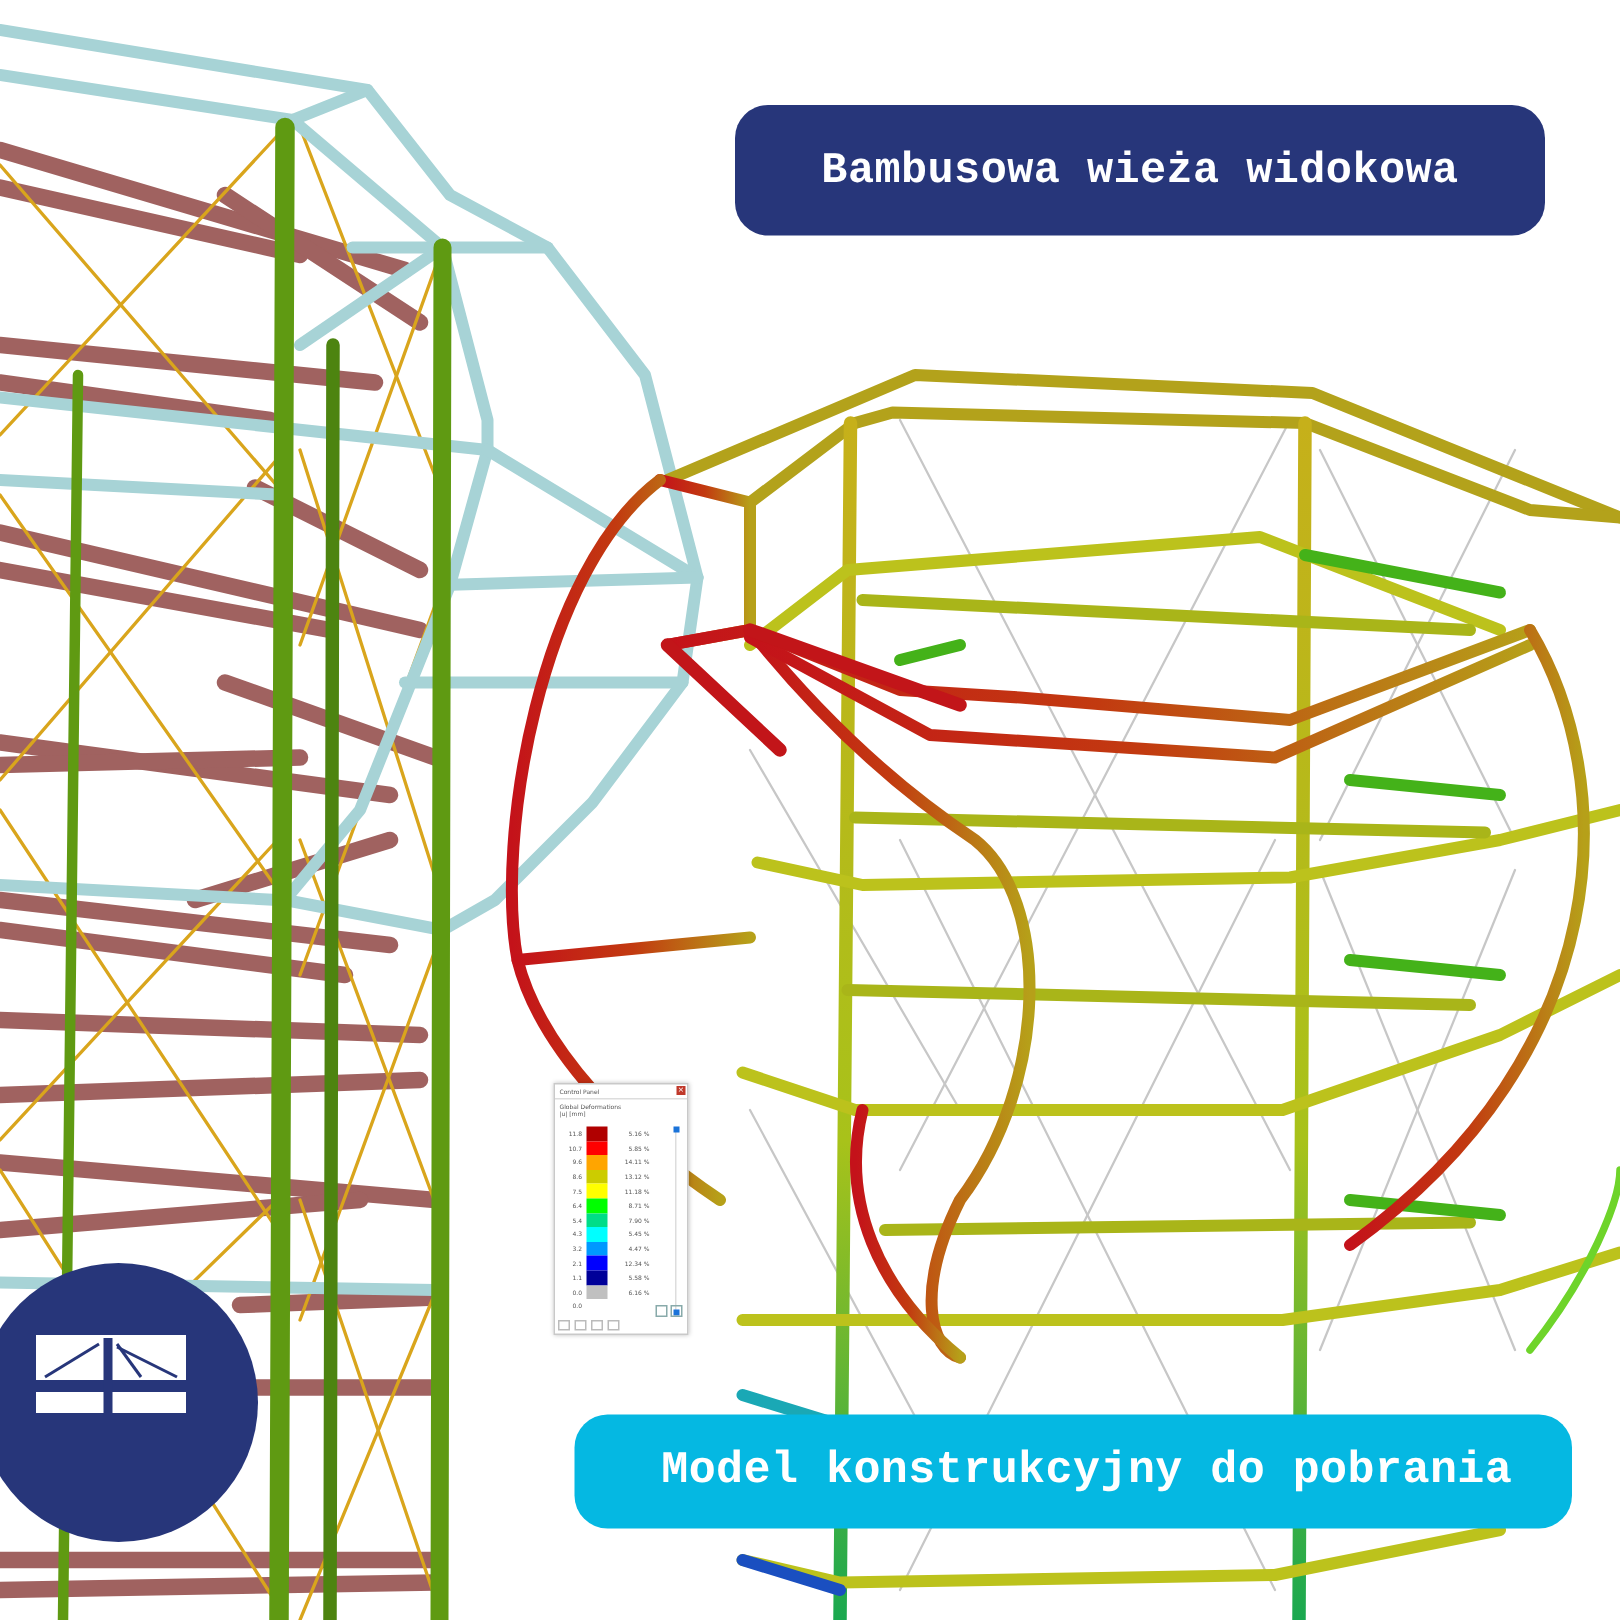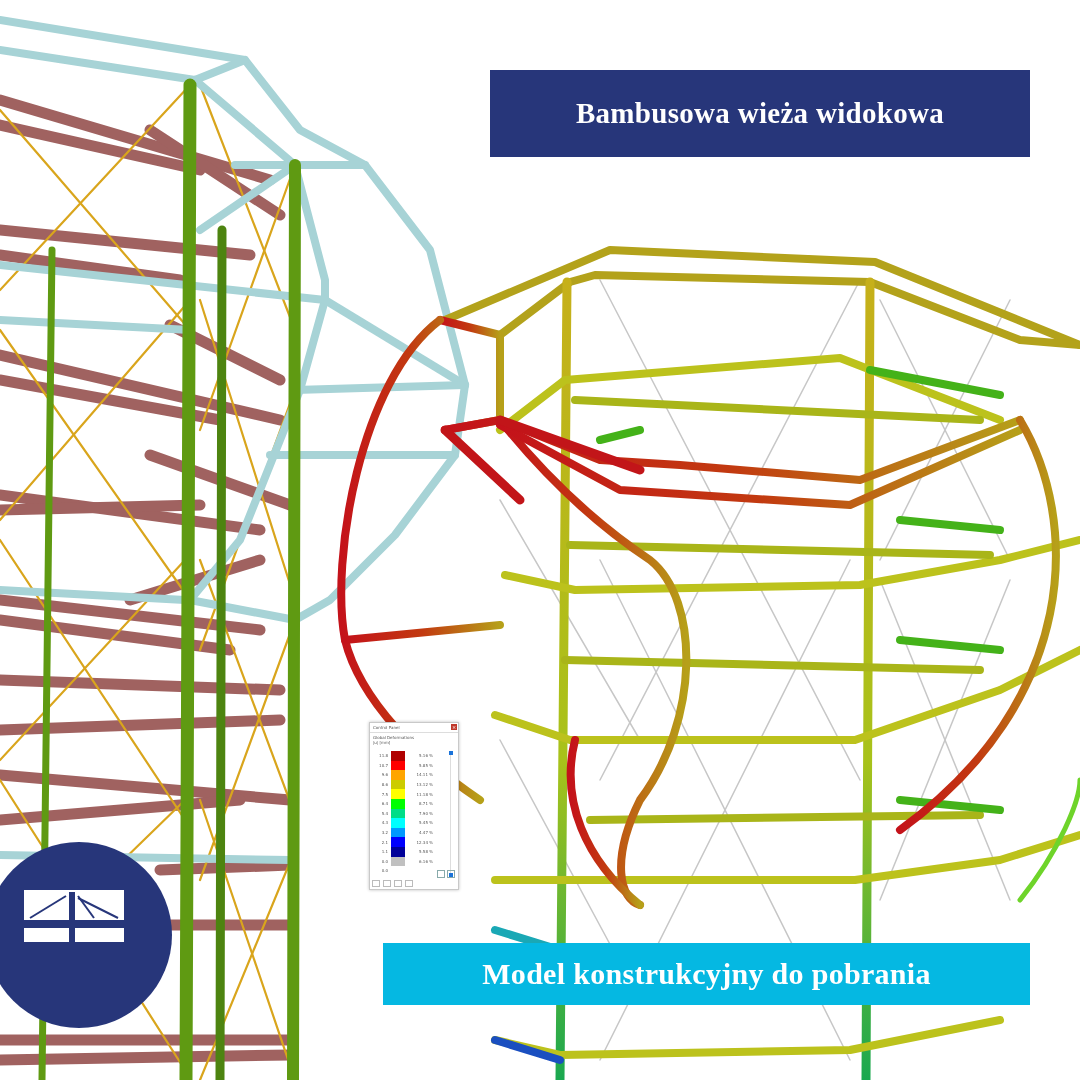--- a/index.html
+++ b/index.html
@@ -1,20 +1,20 @@
 <!DOCTYPE html>
 <html><head>
   <meta charset="utf-8">
   <style>
     html, body { margin:0; padding:0; }
     body { width:1080px; height:1080px; position:relative; overflow:hidden; background:#ffffff; font-family:"DejaVu Sans", sans-serif; }
     #scene { position:absolute; left:0; top:0; width:1080px; height:1080px; }
-    .banner { position:absolute; color:#fff; font-family:Liberation Serif, serif; font-weight:bold; display:flex; align-items:center; justify-content:center; letter-spacing:0.3px; }
+    .banner { position:absolute; color:#fff; font-family:Liberation Mono, monospace; font-weight:bold; display:flex; align-items:center; justify-content:center; letter-spacing:0.3px;border-radius:22px; }
     .banner-title { left:490px; top:70px; width:540px; height:87px; background:#27367a; font-size:29px; }
-    .banner-download { left:383px; top:943px; width:647px; height:62px; background:#05b8e2; font-size:30px; }
+    .banner-download { left:383px; top:943px; width:647px; height:76px; background:#05b8e2; font-size:30px;padding-left:18px; }
     .logo { position:absolute; left:-14px; top:842px; width:186px; height:186px; border-radius:50%; background:#27367a; }
     .logo svg { position:absolute; left:38px; top:48px; }
     .logo-text { position:absolute; left:22px; top:110px; width:120px; text-align:center; color:#fff; font-weight:bold; font-size:33px; font-family:"DejaVu Sans", sans-serif; letter-spacing:-0.5px; }
     .cp { position:absolute; left:369px; top:722px; width:88px; height:166px; background:#fff; border:1px solid #c9c9c9; box-shadow:0 0 3px rgba(0,0,0,0.25); font-size:4px; color:#555; font-family:"DejaVu Sans", sans-serif; }
     .cp-head { height:9px; border-bottom:1px solid #ddd; display:flex; align-items:center; padding-left:3px; position:relative; }
     .cp-close { position:absolute; right:1px; top:1px; width:6px; height:6px; background:#c0392b; color:#fff; font-size:5px; line-height:6px; text-align:center; }
     .cp-sub { padding:2px 3px 0 3px; line-height:5px; }
     .cp-rows { position:absolute; left:2px; top:28px; width:70px; }
     .cp-row { height:9.6px; display:flex; align-items:center; }
     .cp-val { width:16px; text-align:right; padding-right:3px; }

